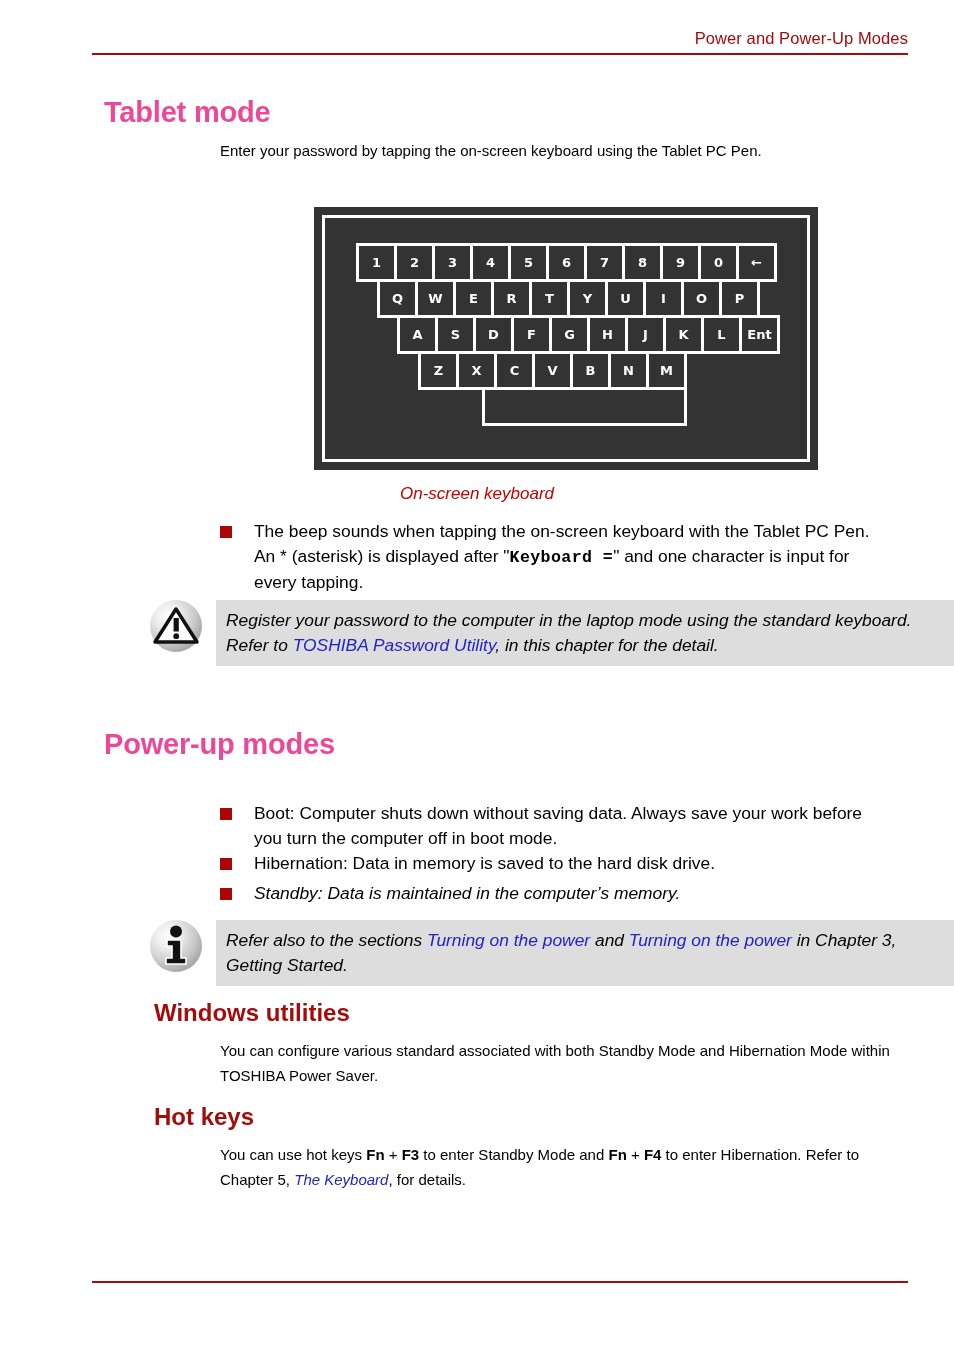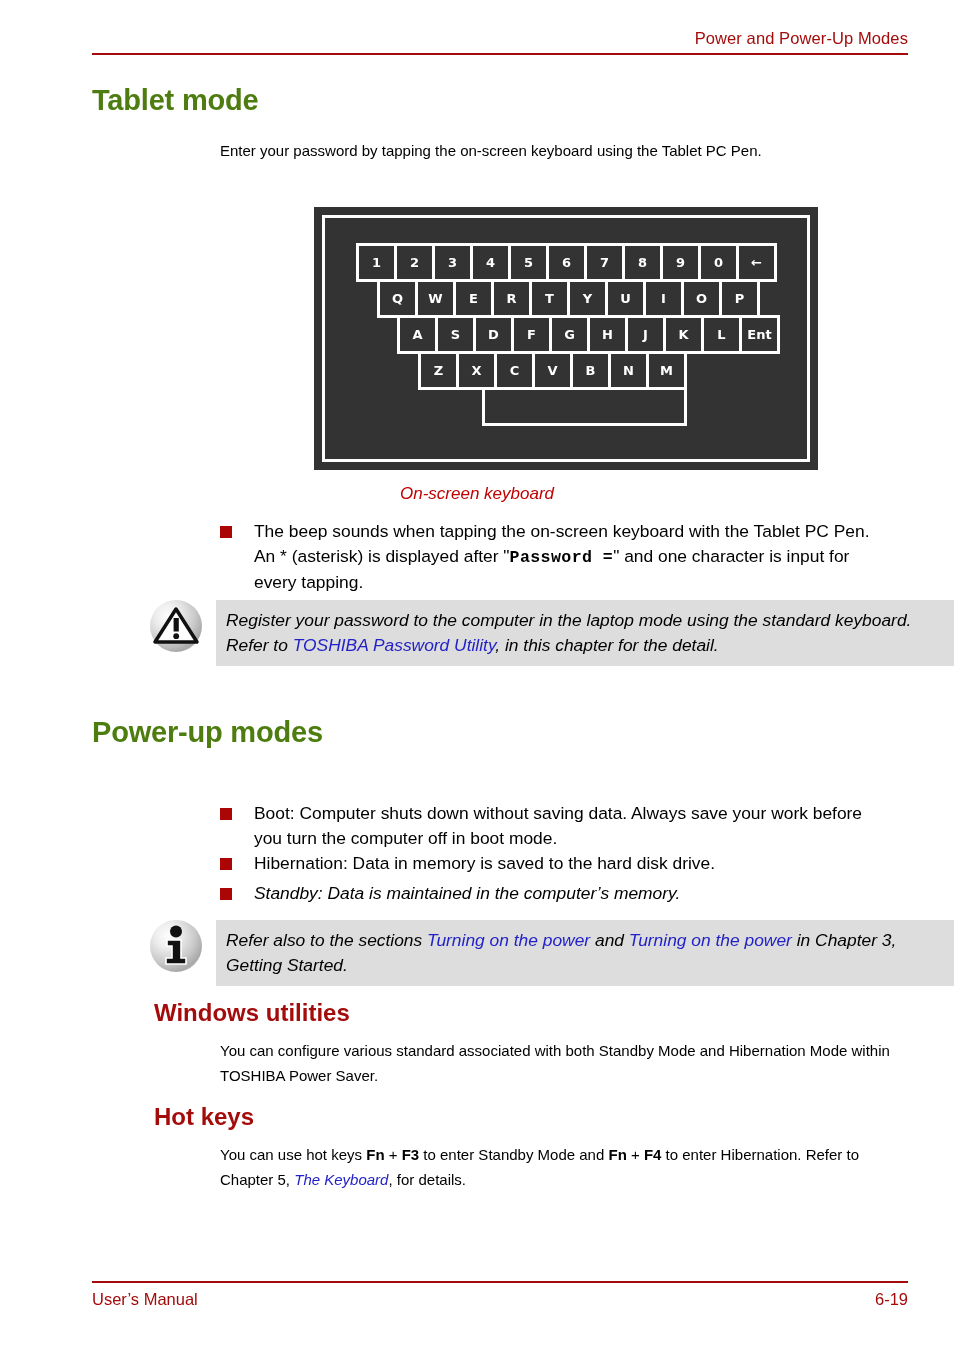--- a/index.html
+++ b/index.html
@@ -61,22 +61,22 @@
     justify-content: space-between;
     align-items: baseline;
     color: #a40b0b;
     font-size: 16.5px;
     line-height: 20px;
   }
 
   
   h1.sec-h1 {
     position: absolute;
-    margin: 0;
-    color: #4d7c0f;
+    margin: 12px;
+    color: #ec4899;
     font-size: 29px;
     font-weight: bold;
     line-height: 34px;
     letter-spacing: -0.2px;
   }
   h2.sec-h2 {
     position: absolute;
     margin: 0;
     color: #a40b0b;
     font-size: 24px;
@@ -266,21 +266,21 @@
         <div class="kb-row" style="left: 157px; top: 169px; height: 39px;">
           <div class="key" style="width: 205px;"></div>
         </div>
       </div>
   </div>
 
   <div class="fig-caption" style="top:483px;">On-screen keyboard</div>
 
   <div class="bullet-item" style="left:220px; top:519px; width:672px;">
     <span class="bullet-sq"></span>
-    <span class="bullet-text"><span>The beep sounds when tapping the on-screen keyboard with the Tablet PC Pen. An * (asterisk) is displayed after "</span><span class="mono">Password =</span><span>" and one character is input for every tapping.</span></span>
+    <span class="bullet-text"><span>The beep sounds when tapping the on-screen keyboard with the Tablet PC Pen. An * (asterisk) is displayed after "</span><span class="mono">Keyboard =</span><span>" and one character is input for every tapping.</span></span>
   </div>
 
   <div class="note" style="left:148px; top:598px;">
     <div class="note-icon">
       <div class="icon-disc"></div>
       <svg width="56" height="56" viewBox="0 0 56 56" style="position:absolute;left:0;top:0;">
         <polygon points="28,11 49,44 7,44" fill="#ffffff" stroke="#111111" stroke-width="3.5" stroke-linejoin="round"></polygon>
         <rect x="25.6" y="20" width="5.2" height="13.5" fill="#111111"></rect>
         <circle cx="28.2" cy="38.2" r="2.9" fill="#111111"></circle>
       </svg>
@@ -320,19 +320,15 @@
   <h2 class="sec-h2" style="left:154px; top:1001px;">Windows utilities</h2>
 
   <div class="para" style="left:220px; top:1039px; width:678px;">You can configure various standard associated with both Standby Mode and Hibernation Mode within TOSHIBA Power Saver.</div>
 
   <h2 class="sec-h2" style="left:154px; top:1105px;">Hot keys</h2>
 
   <div class="para" style="left:220px; top:1143px; width:678px;"><span>You can use hot keys </span><b class="kbd">Fn</b><span> + </span><b class="kbd">F3</b><span> to enter Standby Mode and </span><b class="kbd">Fn</b><span> + </span><b class="kbd">F4</b><span> to enter Hibernation. Refer to Chapter 5, </span><span class="link-blue">The Keyboard</span><span>, for details.</span></div>
 
   <div class="footer">
     <div class="footer-rule"></div>
-    <div class="footer-row">
-      <span>User’s Manual</span>
-      <span>6-19</span>
-    </div>
   </div>
 
 </div>
 
 </body></html>

